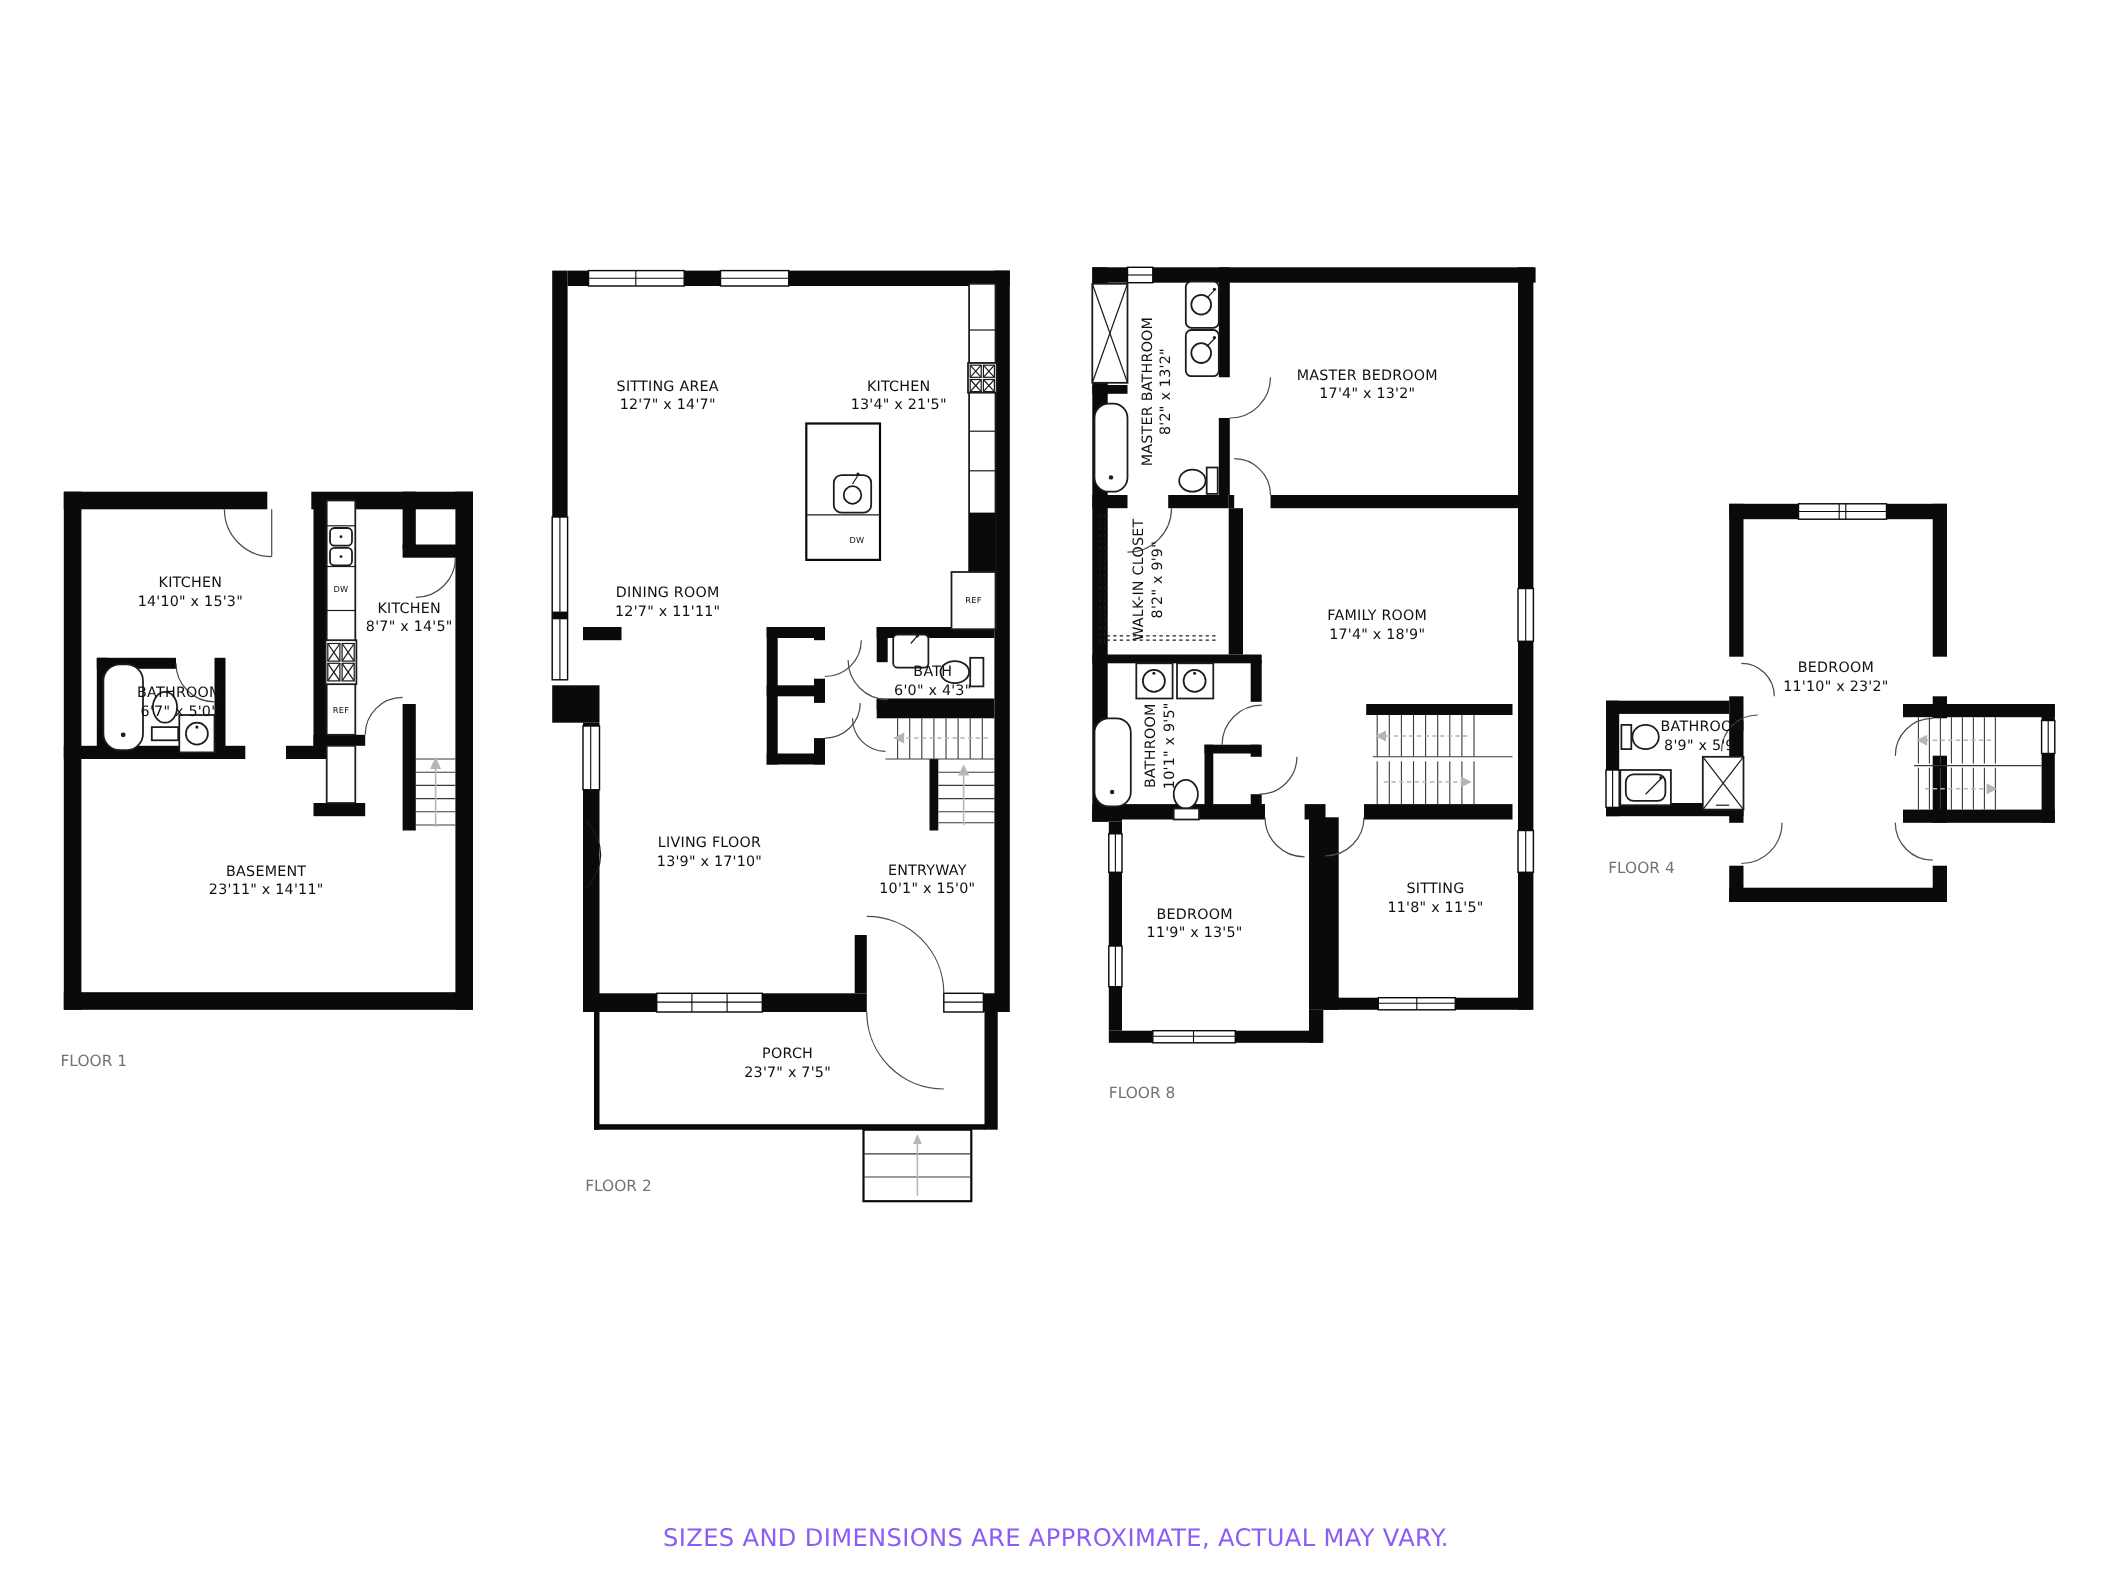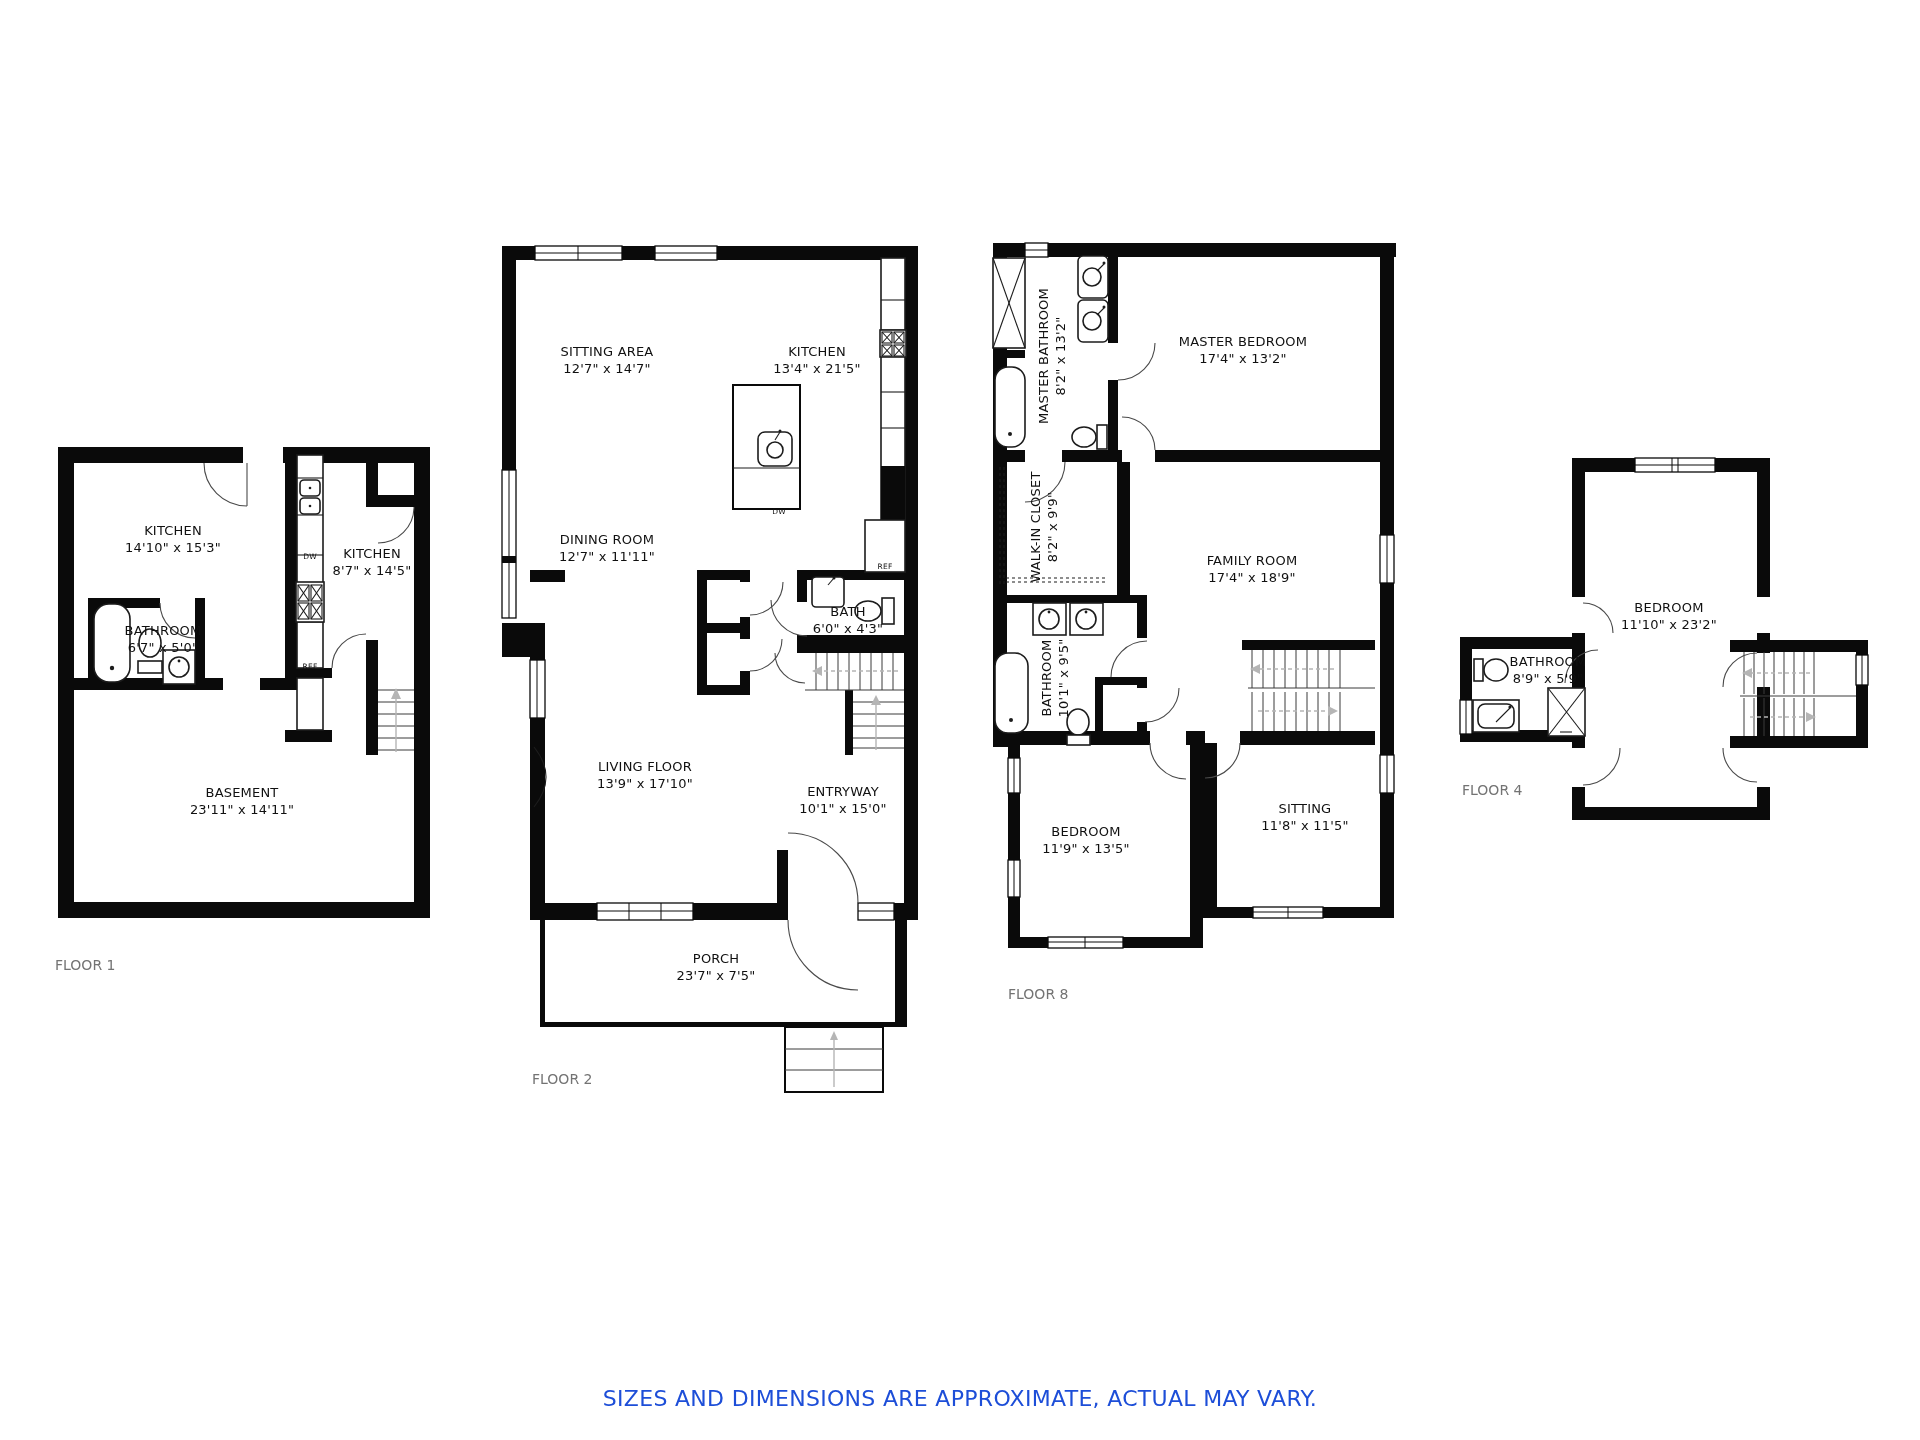--- a/index.html
+++ b/index.html
@@ -13,23 +13,23 @@
   .arc{fill:none;stroke:#4a4a4a;stroke-width:1.1;}
   .win{fill:#fff;stroke:#0a0a0a;stroke-width:1.3;}
   .winline{stroke:#0a0a0a;stroke-width:1;}
   .arrow{stroke:#b5b5b5;stroke-width:1.4;fill:none;}
   .arrowhead{fill:#b5b5b5;}
   .room-label{position:absolute;transform:translate(-50%,-50%);text-align:center;
       font-size:13px;line-height:17px;color:#101010;white-space:nowrap;letter-spacing:0.2px;}
   .room-label.vertical{transform:translate(-50%,-50%) rotate(-90deg);}
   .room-label span{display:block;}
   .floor-label{position:absolute;font-size:14px;color:#737373;white-space:nowrap;}
-  .appliance-label{position:absolute;transform:translate(-50%,-50%);font-size:7.5px;color:#101010;letter-spacing:0.2px;margin-top:20px;}
+  .appliance-label{position:absolute;transform:translate(-50%,-50%);font-size:7.5px;color:#101010;letter-spacing:0.2px;}
   #footer-disclaimer{position:absolute;left:0;right:0;top:1386px;text-align:center;
-      font-size:22px;color:#1d4ed8;letter-spacing:0.3px;}
+      font-size:22px;color:#8b5cf6;letter-spacing:0.3px;}
 </style>
 </head>
 <body>
 
 <div id="canvas">
 
 <svg width="1920" height="1440" viewBox="0 0 1920 1440">
 
   <g>
     <g class="wall">

